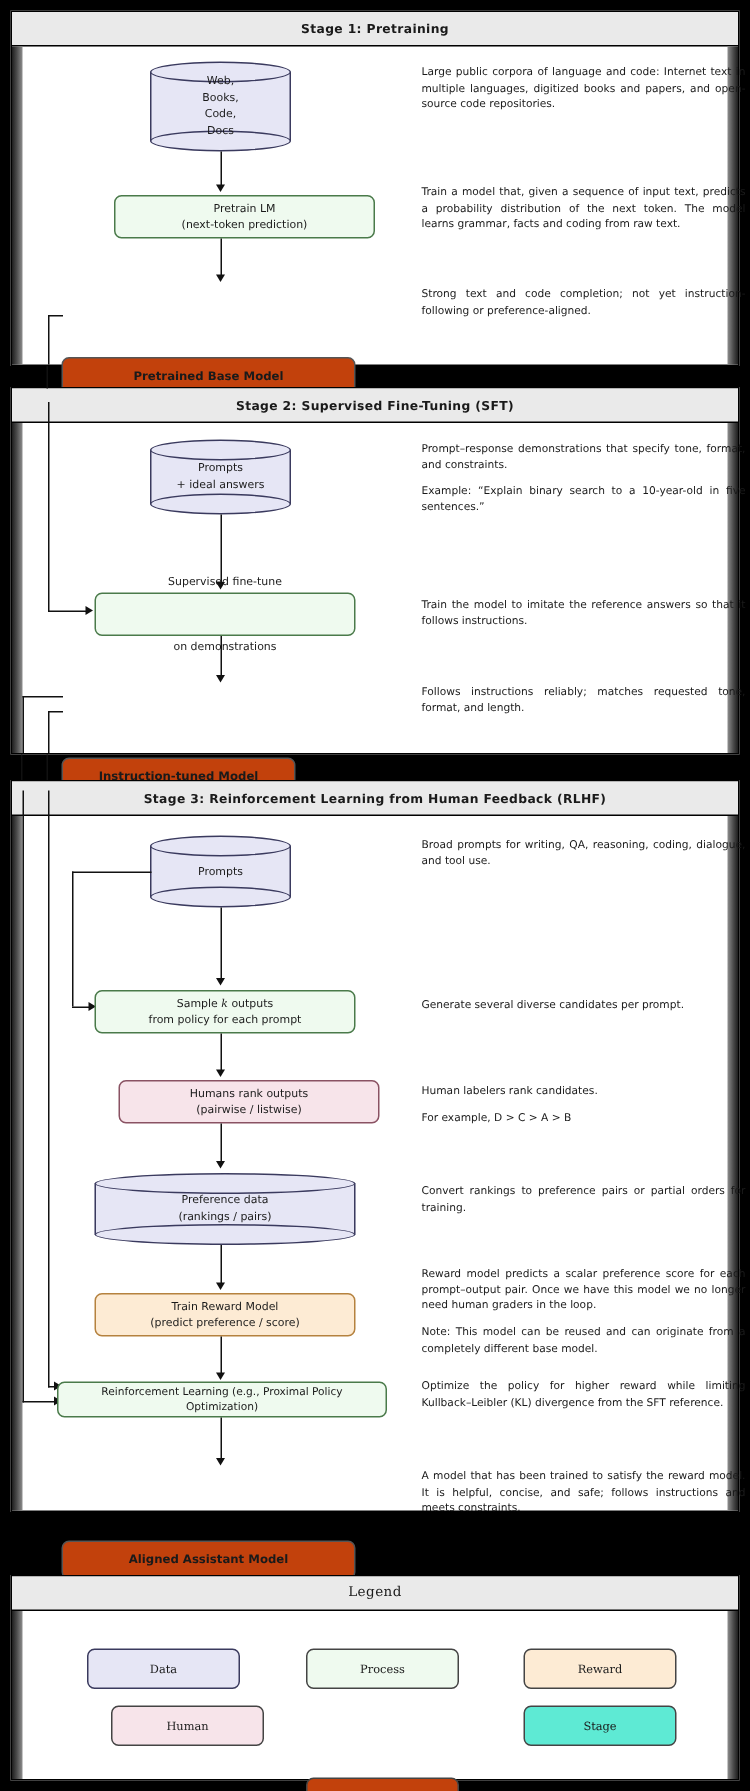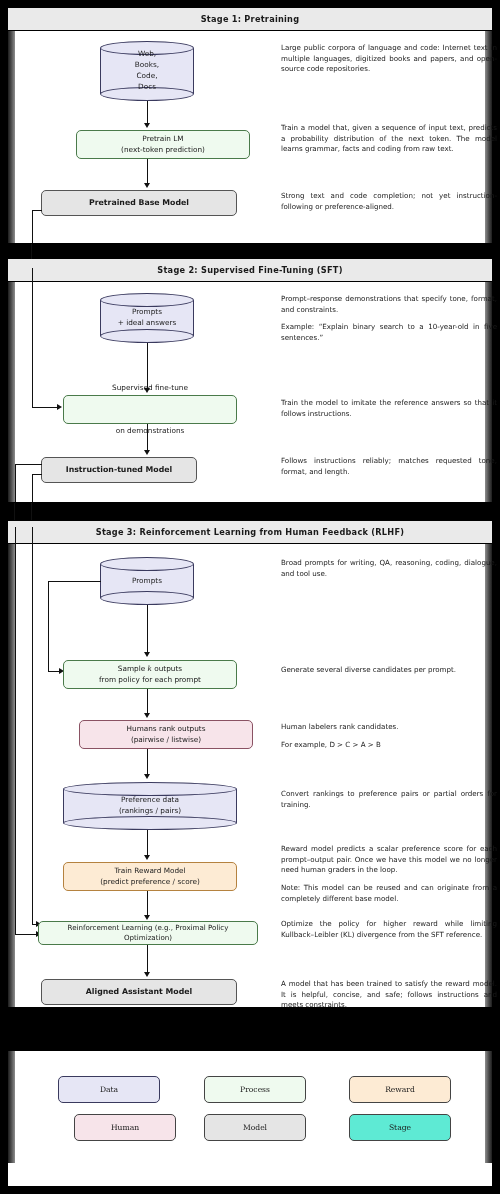--- a/index.html
+++ b/index.html
@@ -28,21 +28,21 @@
   .node{
     position:absolute;box-sizing:border-box;
     border:.8px solid #444;border-radius:5px;
     display:flex;align-items:center;justify-content:center;
     text-align:center;font-size:7.3px;line-height:1.45;
     padding:2px 4px;
   }
   .n-process{background:#effaef;border-color:#4a7a4a;}
   .n-human{background:#f7e4ea;border-color:#8a5263;margin-left:16px;}
   .n-reward{background:#fdebd4;border-color:#b5823f;}
-  .n-model{background:#e5e5e5;border-color:#555;font-weight:bold;font-size:7.8px;}
+  .n-model{background:#c2410c;border-color:#555;font-weight:bold;font-size:7.8px;margin-top:48px;}
   .n-stage{background:#5eead4;border-color:#555;}
 
   
   .cyl{position:absolute;}
   .cyl .body{
     position:absolute;left:0;right:0;top:7px;bottom:7px;
     background:#e6e6f5;border-left:.8px solid #3a3a5e;border-right:.8px solid #3a3a5e;
   }
   .cyl .top{
     position:absolute;left:0;right:0;top:0;height:14px;
@@ -295,20 +295,21 @@
     <div class="note" style="top:375px;">
       <p>Optimize the policy for higher reward while limiting Kullback–Leibler (KL) divergence from the SFT reference.</p>
     </div>
     <div class="note" style="top:435px;">
       <p>A model that has been trained to satisfy the reward model.  It is helpful, concise, and safe; follows instructions and meets constraints.</p>
     </div>
   </div>
 </div>
 
 <div class="panel" style="top:1050px;height:137px;">
+  <div class="panel-head legend-head">Legend</div>
   <div class="panel-body" style="height:112px;">
     <div class="gutter"></div>
     <div class="gutter-r"></div>
 
     <div class="lg-box n-process" style="left:50px;top:25px;background:#e6e6f5;border-color:#3a3a5e;">
       <span>Data</span>
     </div>
     <div class="lg-box n-process" style="left:196px;top:25px;">
       <span>Process</span>
     </div>

